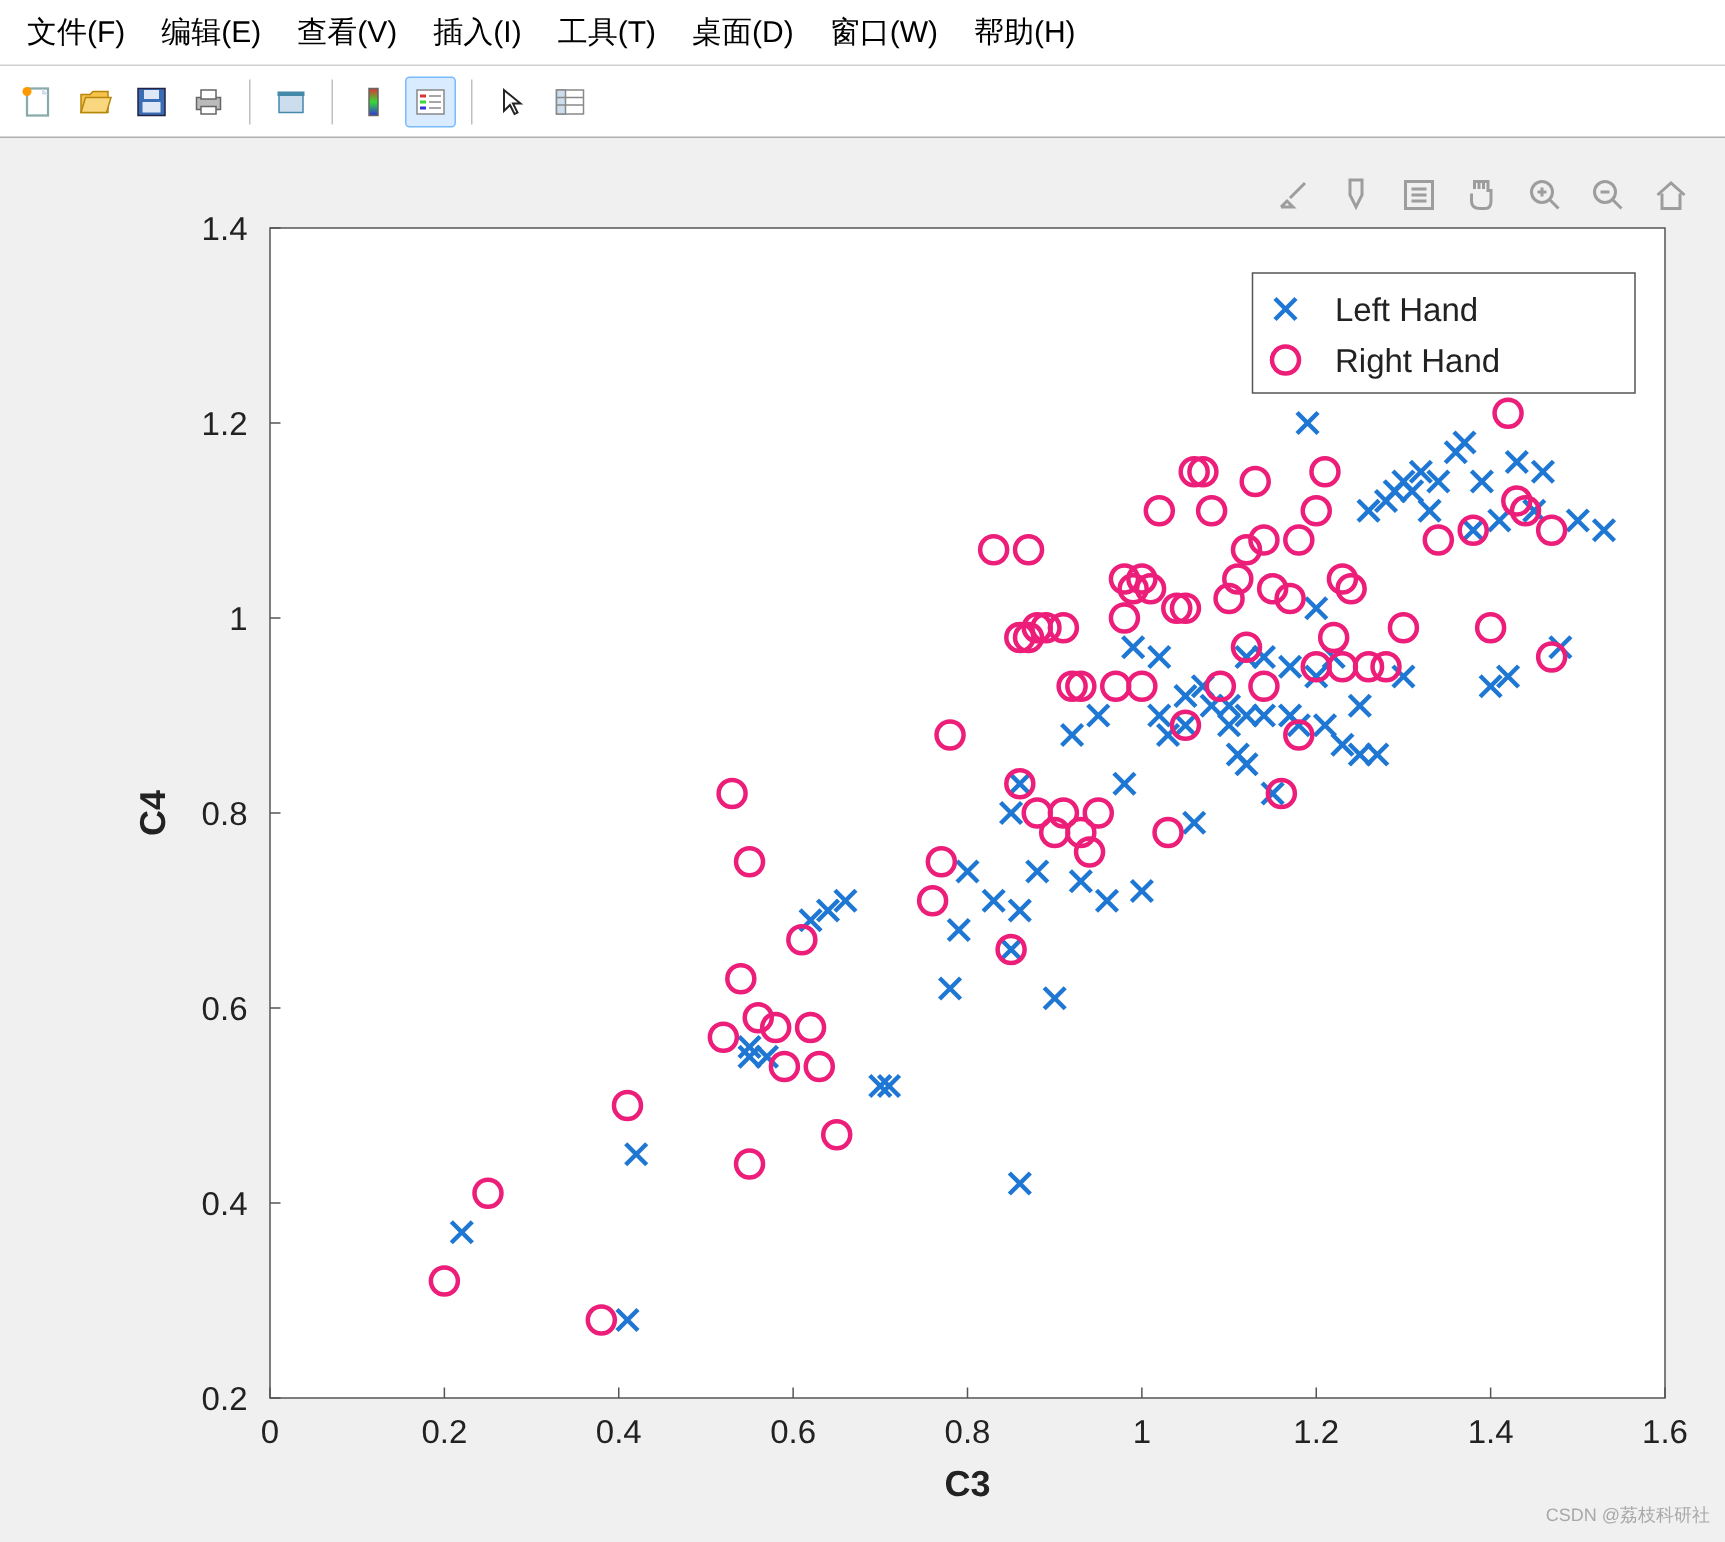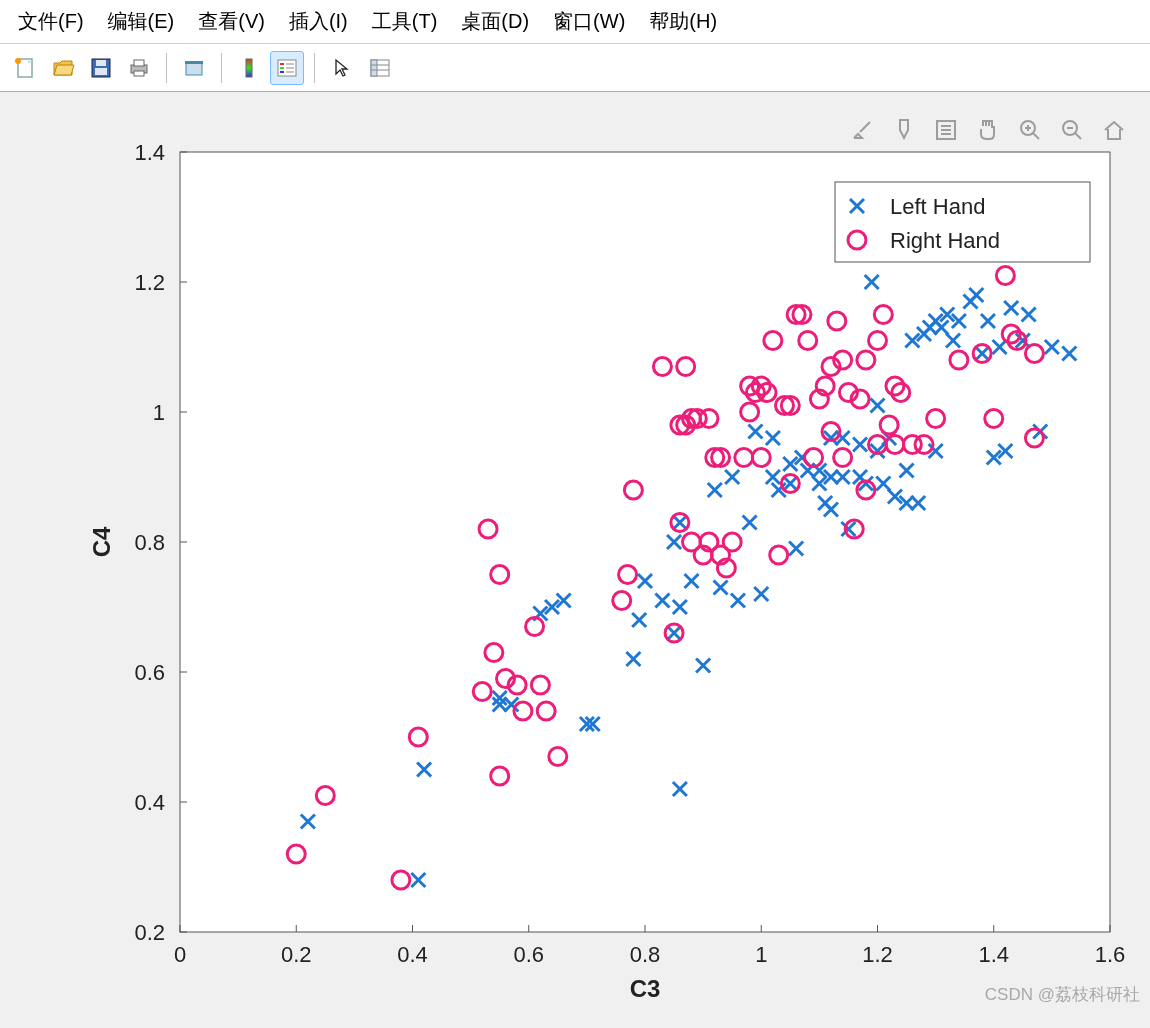--- a/index.html
+++ b/index.html
@@ -74,23 +74,23 @@
     font-size: 24px;
   }
   svg.plot {
     position: absolute;
     left: 0;
     top: 0;
   }
   .watermark {
     position: absolute;
     right: 10px;
-    bottom: 16px;
+    bottom: 3px;
     color: rgba(120,120,120,0.6);
-    font-size: 17px;
+    font-size: 12px;
   }
 </style>
 </head>
 <body>
 
 <div class="menubar">
   <div>文件(F)</div>
   <div>编辑(E)</div>
   <div>查看(V)</div>
   <div>插入(I)</div>

